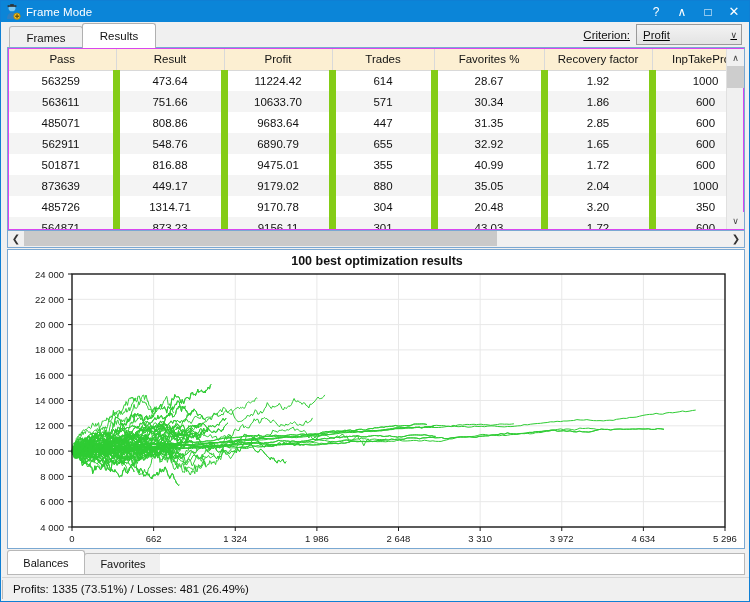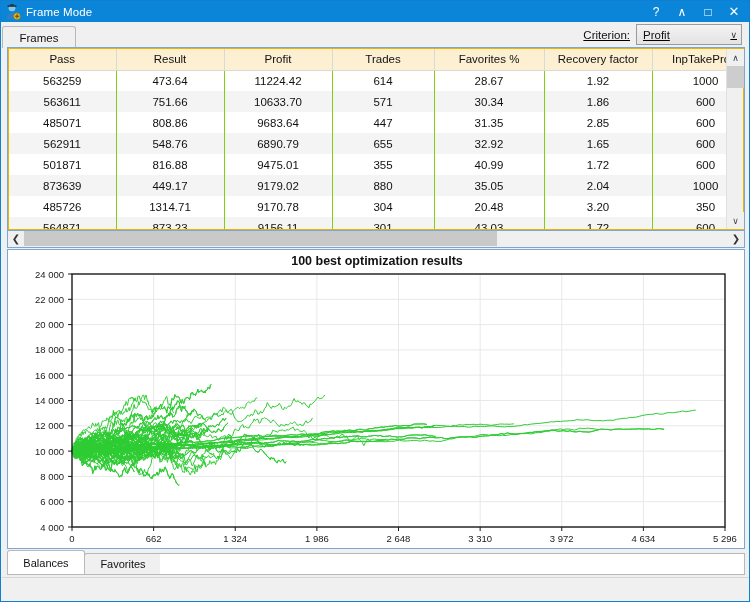--- a/index.html
+++ b/index.html
@@ -44,20 +44,21 @@
     color: #ffffff; font-size: 12px; line-height: 1;
   }
   .tbtn.close { font-size: 13px; }
 
   
   .tabstrip {
     position: absolute; left: 1px; top: 21px;
     width: 748px; height: 26px;
     background: #f0f0f0;
     display: flex; align-items: flex-end;
+    padding-left: 7px;
   }
   .tab {
     height: 22px;
     min-width: 74px;
     padding: 0 12px;
     display: flex; align-items: center; justify-content: center;
     font-size: 11.5px; color: #111;
     border: 1px solid #b8b8b8;
     border-bottom: none;
     border-radius: 3px 3px 0 0;
@@ -87,21 +88,21 @@
     font-size: 11.5px; color: #111;
   }
   .criterion-select .cval { flex: 1 1 auto; }
   .criterion-select .chev { font-size: 9px; color: #333; }
 
   
   .table-panel {
     position: absolute; left: 6px; top: 46px;
     width: 738px; height: 184px;
     border: 1px solid #7aa8d2;
-    background: #eab308;
+    background: #d946ef;
     overflow: hidden;
   }
   .tbl-inner {
     position: absolute; left: 1px; top: 1px;
     width: 718px; height: 180px;
     overflow: hidden;
   }
   table.grid {
     border-collapse: collapse;
     table-layout: fixed;
@@ -115,21 +116,21 @@
     border: 1px solid #d9d9d9;
     border-top: none;
     border-left: none;
     font-weight: normal;
     font-size: 11.5px;
     text-align: center;
     color: #111;
   }
   table.grid td {
     height: 21px;
-    border-right: 1px solid #84cc16;
+    border-right: 7px solid #84cc16;
     border-bottom: none;
     text-align: center;
     color: #111;
     padding: 0;
   }
   table.grid tr.odd td { background: #ffffff; }
   table.grid tr.even td { background: #f4f4f4; }
 
   
   .vsb {
@@ -265,20 +266,21 @@
     <div class="title-btns">
       <div class="tbtn">?</div>
       <div class="tbtn">∧</div>
       <div class="tbtn">□</div>
       <div class="tbtn close">✕</div>
     </div>
   </div>
 
   <div class="tabstrip">
     <div class="tab">Frames</div>
+    <div class="tab active">Results</div>
   </div>
 
   <div class="criterion-wrap">
     <span class="criterion-label">Criterion:</span>
     <div class="criterion-select">
       <span class="cval">Profit</span>
       <span class="chev">∨</span>
     </div>
   </div>
 
@@ -571,15 +573,16 @@
       </svg>
   </div>
 
   <div class="bottom-tabs">
     <div class="btab active">Balances</div>
     <div class="btab">Favorites</div>
     <div class="btab-filler"></div>
   </div>
 
   <div class="statusbar">
+    <div class="status-right">Profits: 1335 (73.51%) / Losses: 481 (26.49%)</div>
   </div>
 
 </div>
 
 </body></html>

